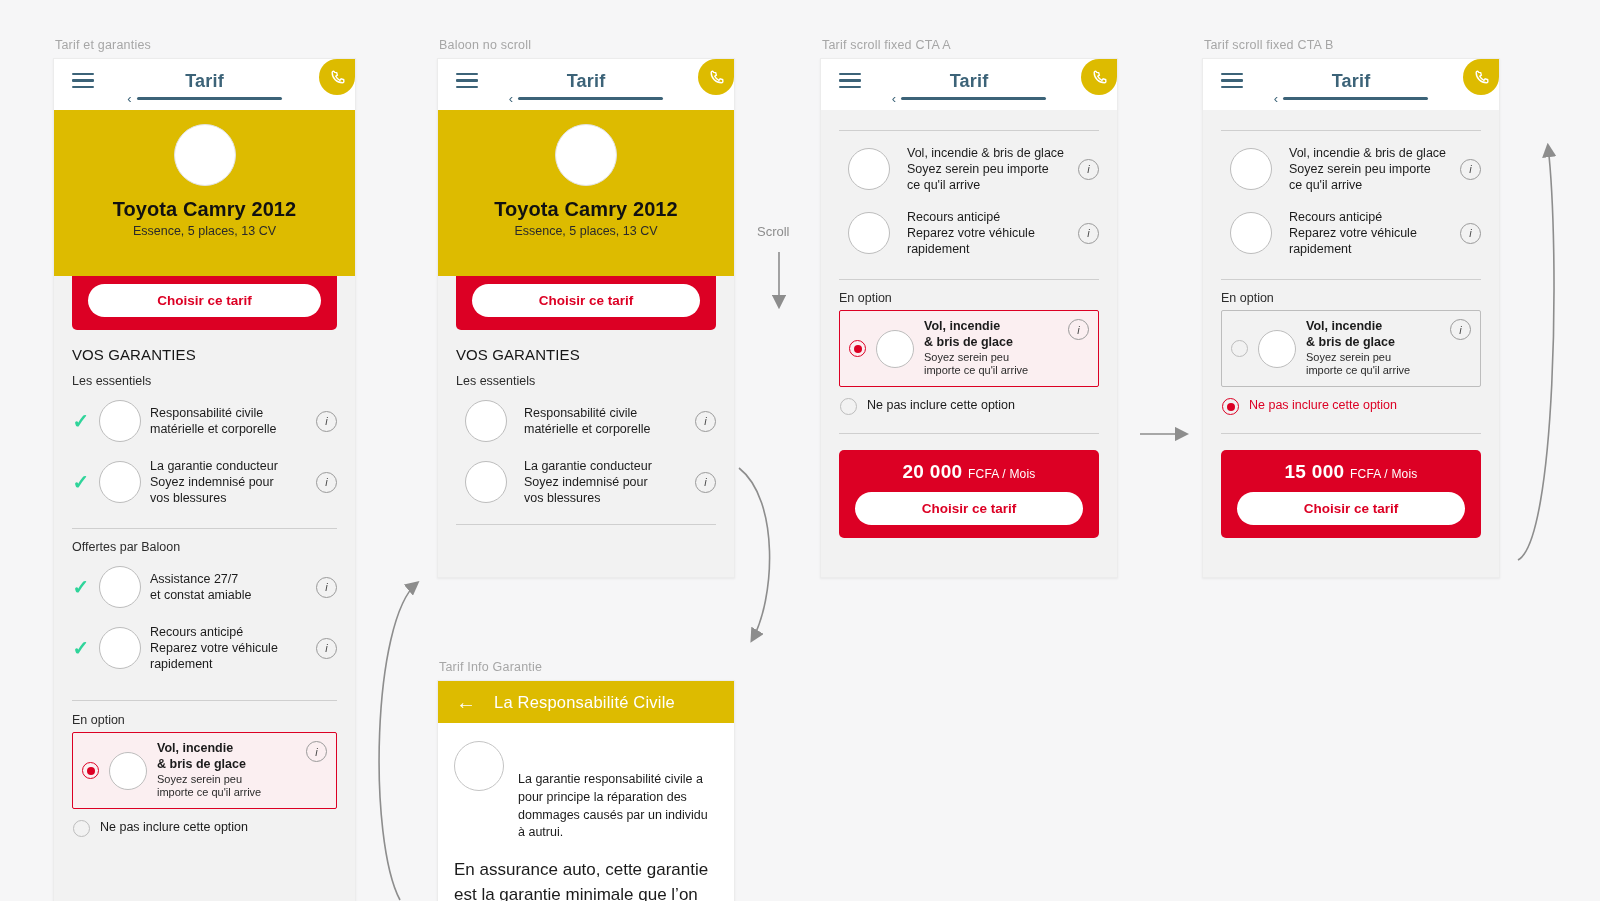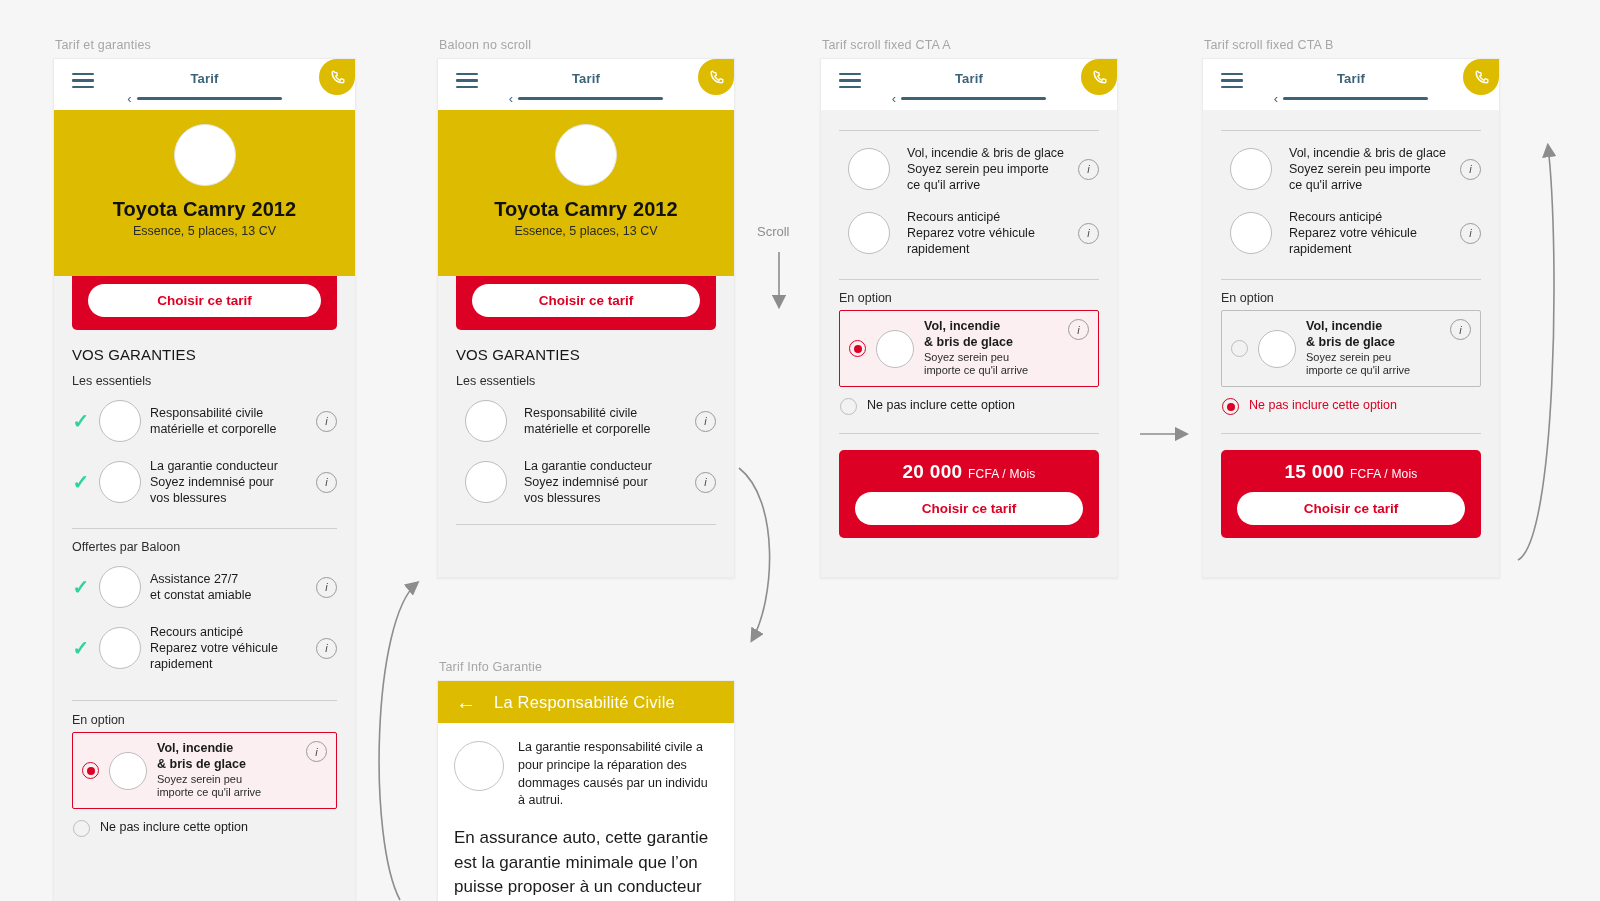--- a/index.html
+++ b/index.html
@@ -27,21 +27,21 @@
     position:relative; height:51px; background:#fff;
     display:flex; align-items:flex-start; justify-content:center;
   }
   .burger{
     position:absolute; left:18px; top:14px; width:22px; height:15px;
     display:flex; flex-direction:column; justify-content:space-between;
     cursor:pointer;
   }
   .burger i{ display:block; height:2.4px; background:#3c6378; border-radius:1px;}
   .appbar-title{
-    margin-top:12px; font-size:13px; font-weight:bold; color:#3c6378;
+    margin-top:12px; font-size:18px; font-weight:bold; color:#3c6378;
     letter-spacing:.2px;
   }
   .phone-badge{
     position:absolute; right:0; top:0; width:36px; height:36px;
     background:#DDBB00; border-bottom-left-radius:18px;
     border-top-left-radius:18px; border-bottom-right-radius:18px;
     display:flex; align-items:center; justify-content:center;
     cursor:pointer;
   }
   .phone-badge svg{ width:17px; height:17px; }
@@ -148,21 +148,21 @@
     padding-left:18px;
   }
   .ig-back{ color:#fff; font-size:20px; line-height:1; cursor:pointer;}
   .ig-title{ color:#fff; font-size:16.5px; letter-spacing:.2px;}
   .ig-body{ background:#fff; padding:16px 16px 0 16px; height:calc(100% - 42px);}
   .ig-top{ display:flex; gap:14px; align-items:flex-start;}
   .ig-circle{
     width:50px; height:50px; flex:0 0 50px; border-radius:50%;
     background:#fff; border:1px solid #c4c4c4; margin-top:2px;
   }
-  .ig-p{ font-size:12.5px; line-height:1.42; color:#1b1b1b;}
+  .ig-p{ font-size:12.5px; line-height:1.42; color:#1b1b1b;margin-top:32px;}
   .ig-p2{ font-size:17px; line-height:1.45; color:#1b1b1b; margin-top:16px;}
 
   
   .anno{ position:absolute; pointer-events:none; }
   .scroll-lbl{
     position:absolute; font-size:13px; color:#8d8d8d;
   }
 </style>
 </head>
 <body>

